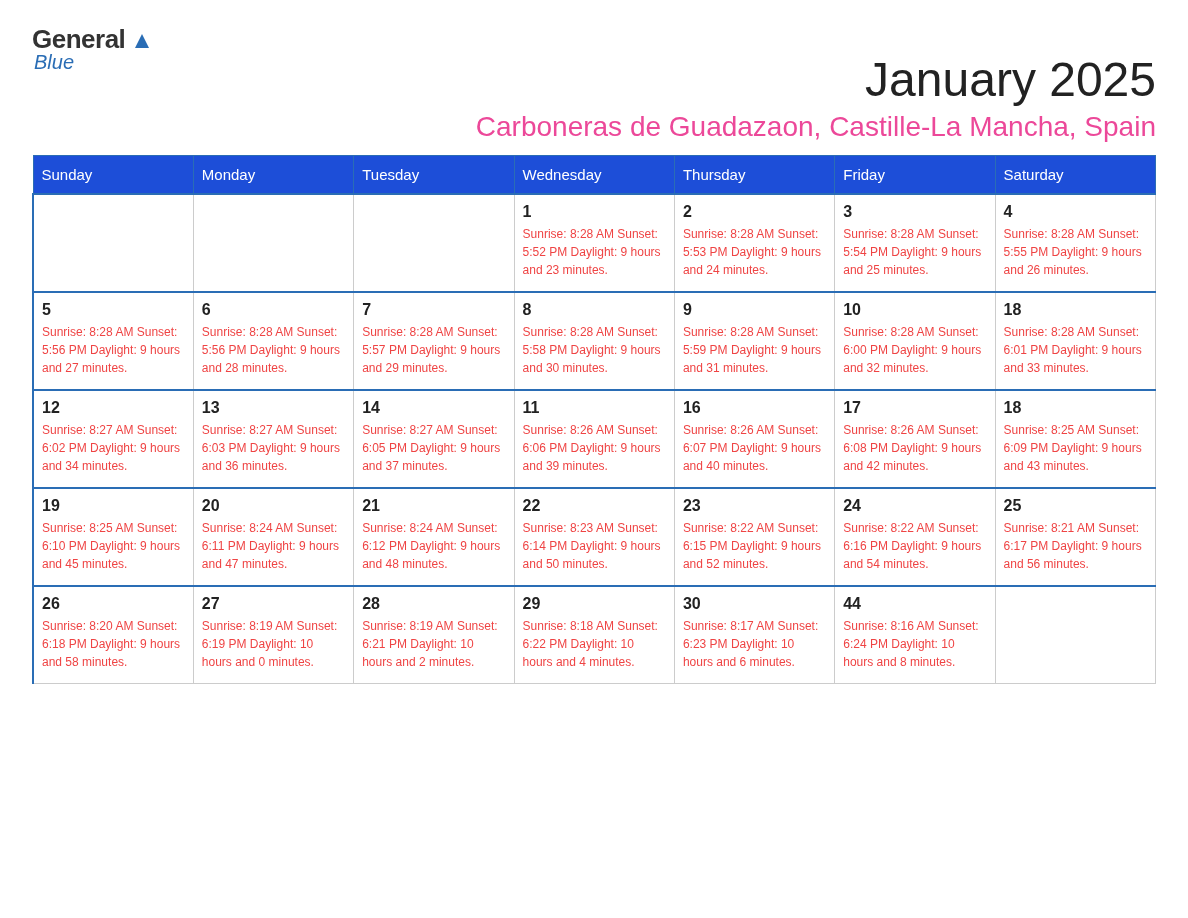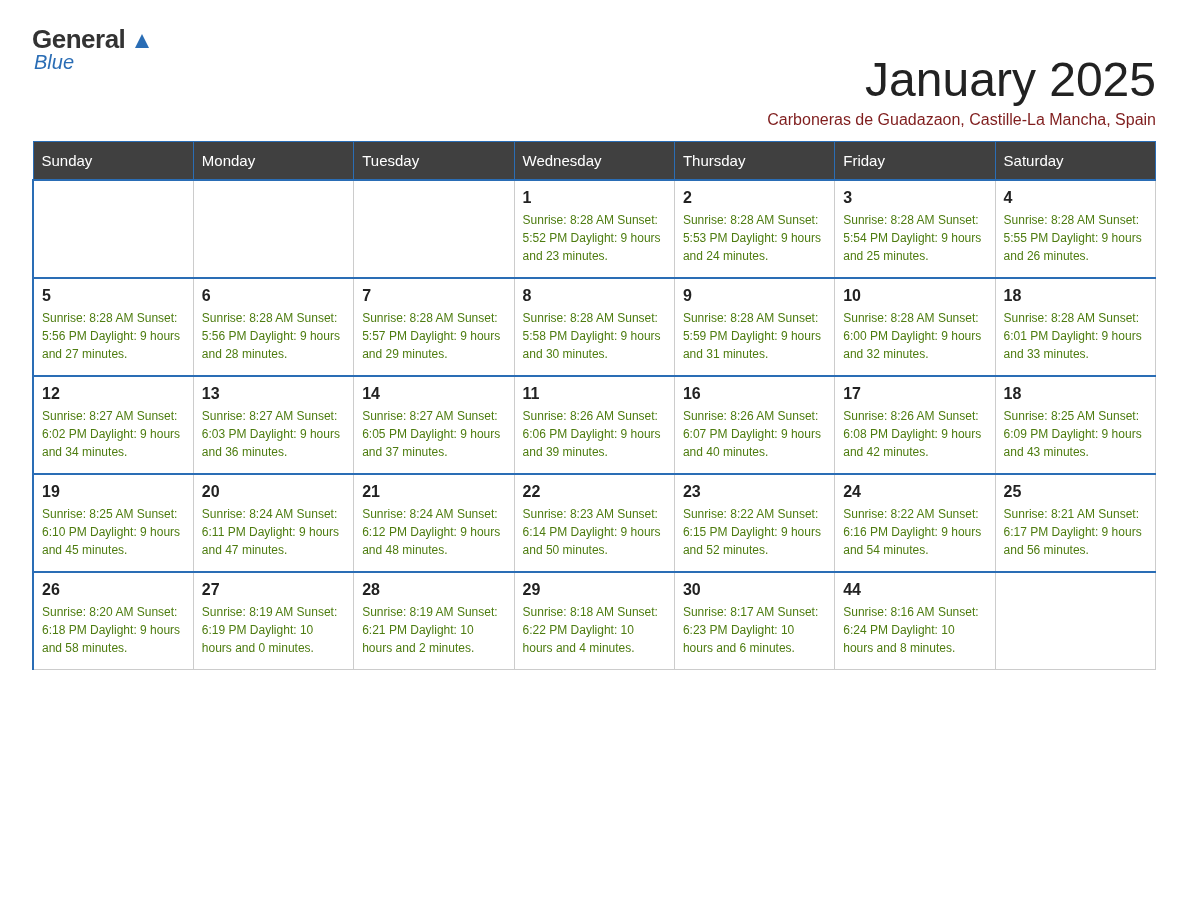--- a/index.html
+++ b/index.html
@@ -24,31 +24,31 @@
     .title-area {
       text-align: right;
     }
     .month-title {
       font-size: 48px;
       font-weight: normal;
       color: #222;
       margin-top: 28px;
     }
     .subtitle {
-      font-size: 16px;
-      color: #7f1d1d;
+      font-size: 28px;
+      color: #ec4899;
       margin-top: 4px;
     }
     .calendar {
       width: 100%;
       border-collapse: collapse;
       margin-top: 12px;
     }
     .calendar thead tr th {
-      background-color: #404040;
+      background-color: #1d4ed8;
       color: #fff;
       font-size: 15px;
       font-weight: normal;
       padding: 10px 8px;
       text-align: left;
       border: 1px solid #2a6db5;
     }
     .calendar tbody tr td {
       border: 1px solid #ccc;
       vertical-align: top;
@@ -57,21 +57,21 @@
       min-height: 110px;
     }
     .day-number {
       font-size: 16px;
       font-weight: bold;
       color: #222;
       margin-bottom: 4px;
     }
     .day-info {
       font-size: 12px;
-      color: #4d7c0f;
+      color: #ef4444;
       line-height: 1.5;
     }
     .calendar tbody tr td:first-child {
       border-left: 2px solid #2a6db5;
     }
     .calendar tbody tr {
       border-top: 2px solid #2a6db5;
     }
     .empty-cell {
       background: #fff;

